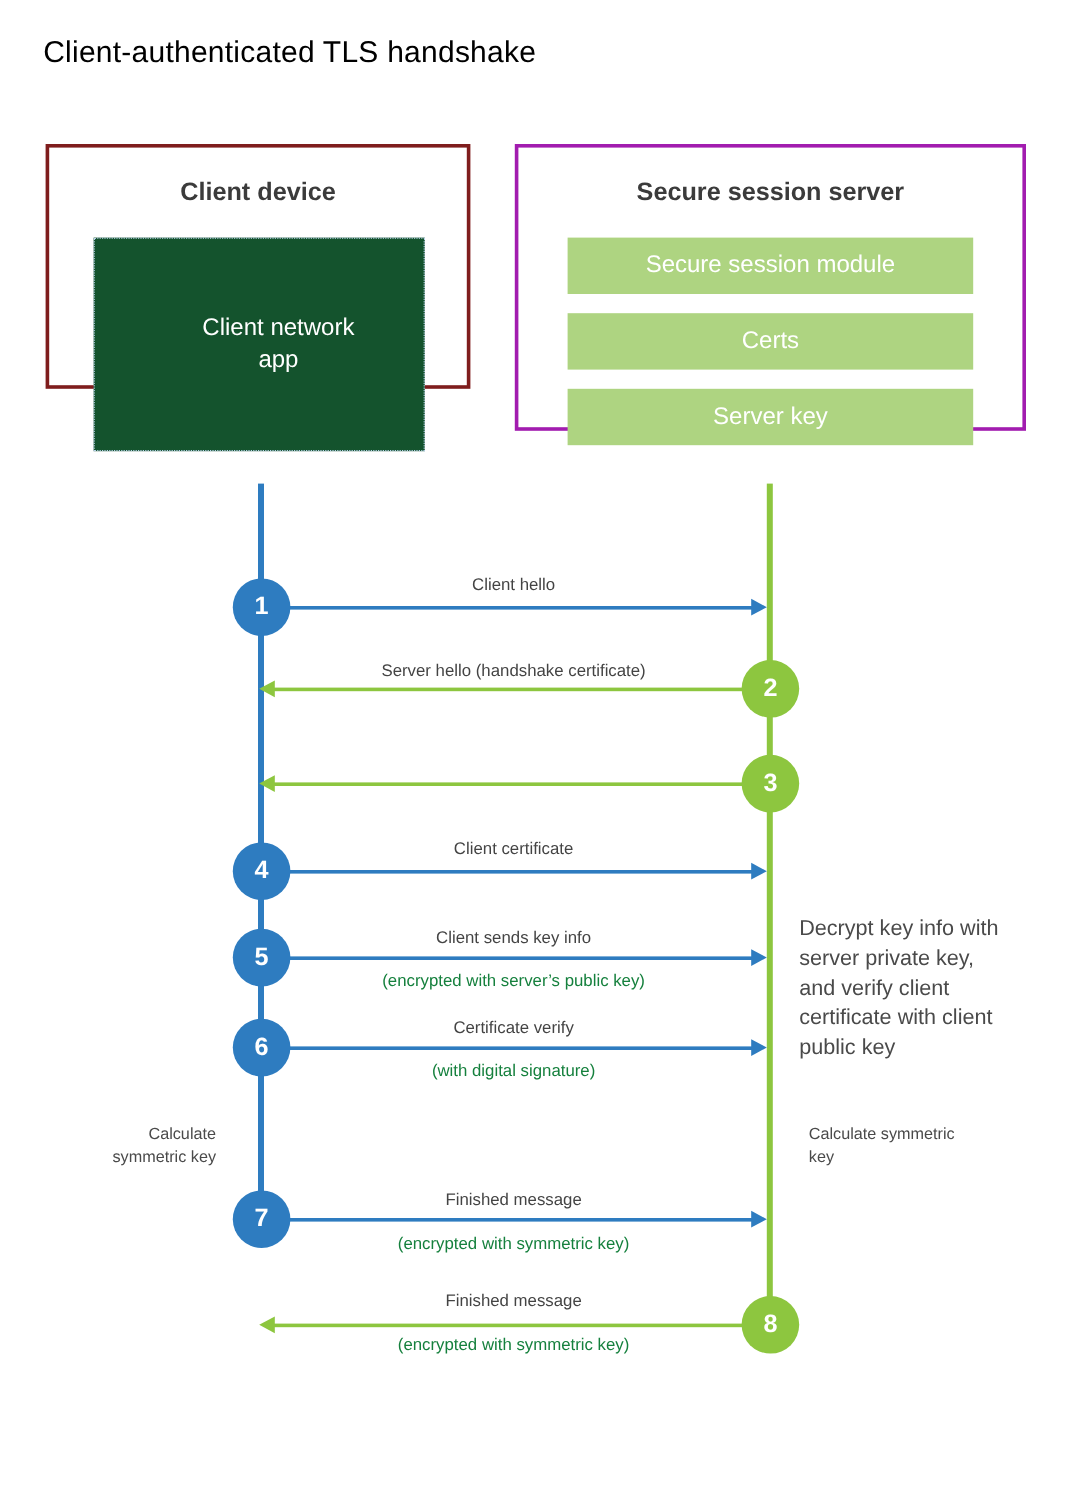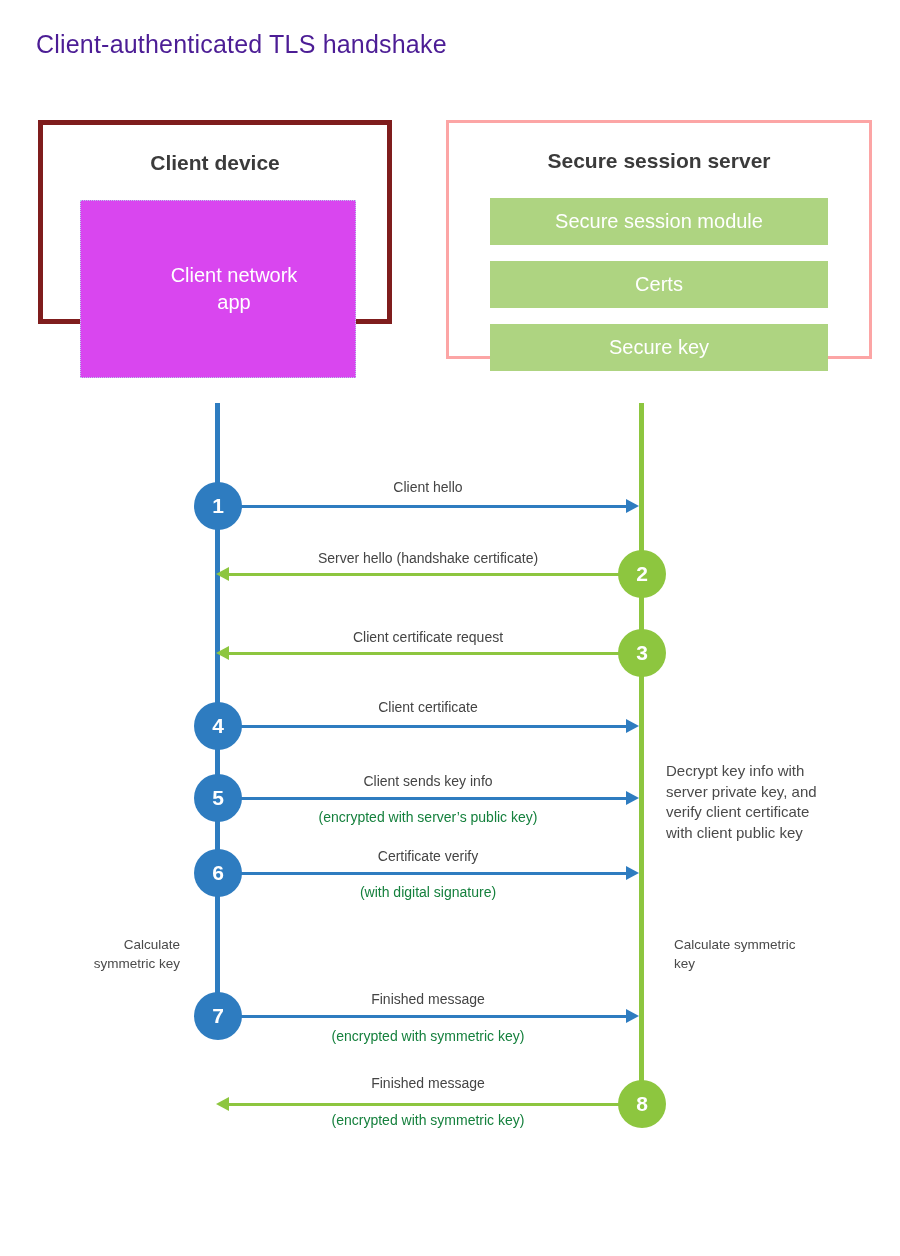--- a/index.html
+++ b/index.html
@@ -16,56 +16,56 @@
     overflow: hidden;
   }
 
   
   #page-title {
     position: absolute;
     left: 36px;
     top: 30px;
     font-size: 25px;
     font-weight: 400;
-    color: #4c1d95;
+    color: #000000;
     letter-spacing: .2px;
     white-space: nowrap;
   }
 
   
   .party-box {
     position: absolute;
     background: #ffffff;
   }
   #client-box {
     left: 38px; top: 120px;
     width: 354px; height: 204px;
-    border: 5px solid #7f1d1d;
+    border: 3px solid #7f1d1d;
   }
   #server-box {
-    left: 446px; top: 120px;
+    left: 429px; top: 120px;
     width: 426px; height: 239px;
-    border: 3px solid #fca5a5;
+    border: 3px solid #a21caf;
   }
   .party-title {
     position: absolute;
     left: 0; right: 0;
     top: 26px;
     text-align: center;
     font-size: 21px;
     font-weight: bold;
     color: #3b3b3b;
   }
 
   
   #client-app {
     position: absolute;
     left: 37px; top: 75px;
     width: 276px; height: 178px;
-    background: #d946ef;
+    background: #14532d;
     border: 1px dotted #b9d1ea;
     display: flex;
     align-items: center;
     justify-content: center;
     padding-left: 32px;
   }
   #client-app-label {
     color: #ffffff;
     font-size: 20px;
     text-align: center;
@@ -156,21 +156,21 @@
     left: 208px;
     text-align: center;
     font-size: 14px;
     color: #15803d;
     white-space: nowrap;
   }
 
   
   .side-note {
     position: absolute;
-    font-size: 15px;
+    font-size: 18px;
     line-height: 1.38;
     color: #4a4a4a;
   }
   #note-decrypt { left: 666px; top: 761px; width: 170px; text-align: left; }
   #note-calc-client { left: 60px; top: 936px; width: 120px; text-align: right; font-size: 13.5px; }
   #note-calc-server { left: 674px; top: 936px; width: 140px; text-align: left; font-size: 13.5px; }
 </style>
 </head>
 <body>
 
@@ -182,37 +182,36 @@
     <div class="party-title">Client device</div>
     <div id="client-app">
       <div id="client-app-label"><span>Client network</span><br><span>app</span></div>
     </div>
   </div>
 
   <div class="party-box" id="server-box">
     <div class="party-title">Secure session server</div>
     <div class="server-module" id="mod-1">Certs</div>
     <div class="server-module" id="mod-0">Secure session module</div>
-    <div class="server-module" id="mod-2">Secure key</div>
+    <div class="server-module" id="mod-2">Server key</div>
   </div>
 
   <div class="lifeline" id="client-lifeline"></div>
   <div class="lifeline" id="server-lifeline"></div>
 
   <div class="msg-label" style="top:479px">Client hello</div>
   <div class="arrow-line blue" style="left:218px; top:505px; width:410px;"></div>
   <div class="arrow-head right blue" style="left:626px; top:499px;"></div>
   <div class="step-circle blue" style="top:482px">1</div>
 
   <div class="msg-label" style="top:550px">Server hello (handshake certificate)</div>
   <div class="arrow-line green" style="left:228px; top:573px; width:404px;"></div>
   <div class="arrow-head left green" style="left:216px; top:567px;"></div>
   <div class="step-circle green" style="top:550px">2</div>
 
-  <div class="msg-label" style="top:629px">Client certificate request</div>
   <div class="arrow-line green" style="left:228px; top:652px; width:404px;"></div>
   <div class="arrow-head left green" style="left:216px; top:646px;"></div>
   <div class="step-circle green" style="top:629px">3</div>
 
   <div class="msg-label" style="top:699px">Client certificate</div>
   <div class="arrow-line blue" style="left:218px; top:725px; width:410px;"></div>
   <div class="arrow-head right blue" style="left:626px; top:719px;"></div>
   <div class="step-circle blue" style="top:702px">4</div>
 
   <div class="msg-label" style="top:773px">Client sends key info</div>

